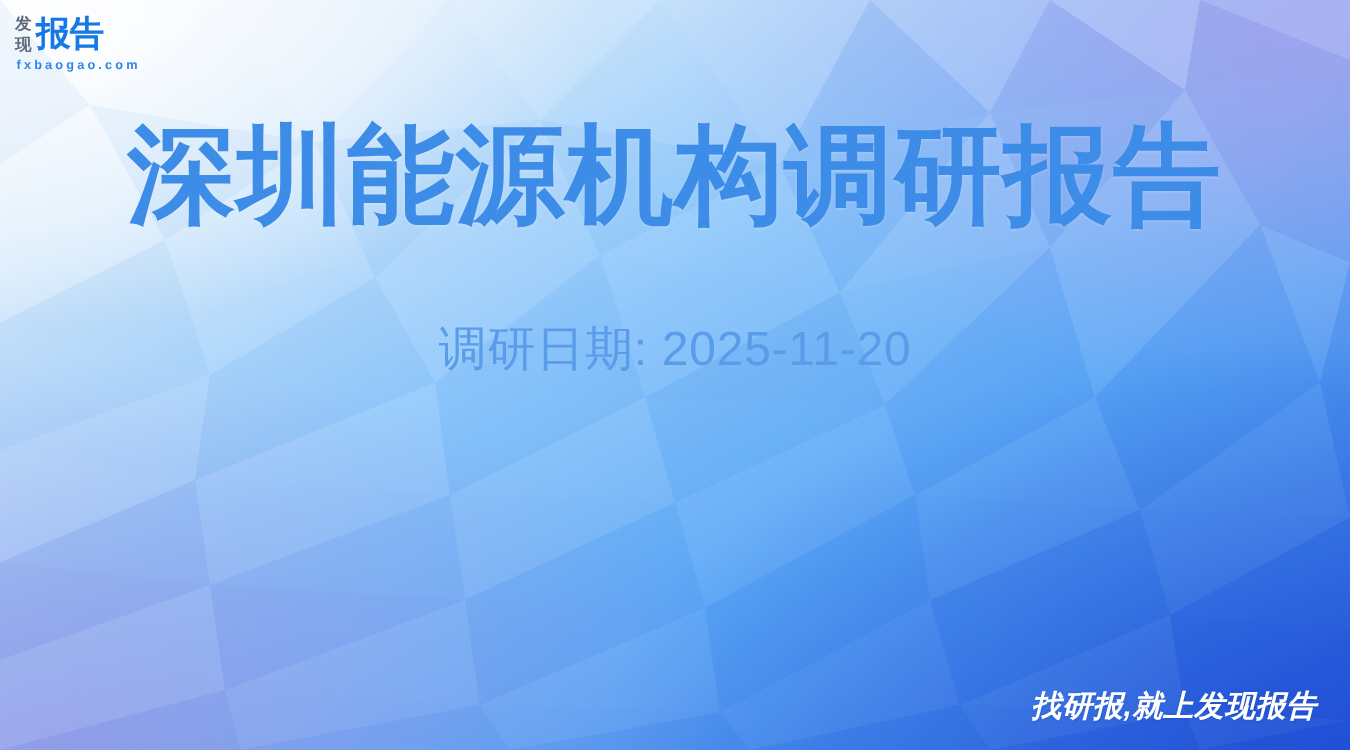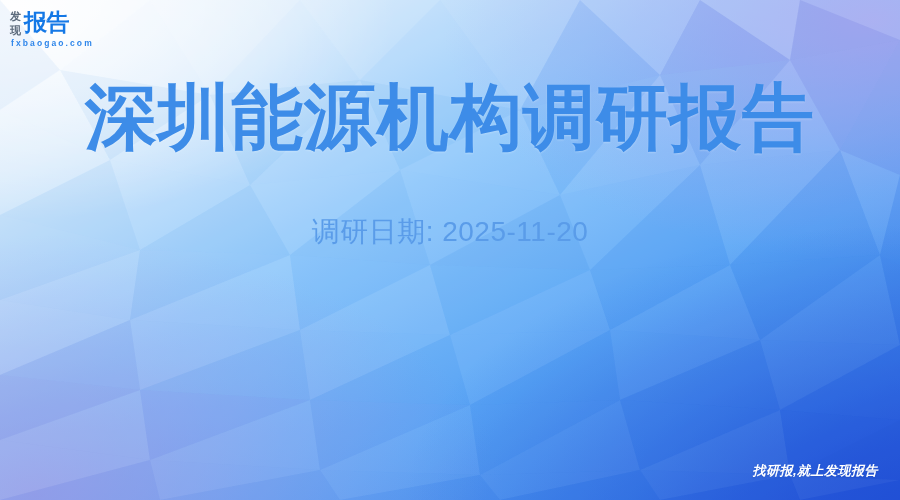--- a/index.html
+++ b/index.html
@@ -81,33 +81,33 @@
     font-size: 72px;
     line-height: 74px;
     font-weight: 700;
     color: #3d8ce8;
     letter-spacing: 1px;
     margin: 0;
     text-shadow: 0 1px 2px rgba(255,255,255,0.25);
   }
   .sub-title {
     margin-top: 58px;
-    font-size: 28px;
+    font-size: 32px;
     line-height: 40px;
     font-weight: 400;
     color: #5a9ce9;
     letter-spacing: 0.5px;
   }
 
   
   .slogan {
     position: absolute;
     right: 22px;
     bottom: 18px;
-    font-size: 13px;
+    font-size: 20px;
     line-height: 22px;
     font-weight: 700;
     font-style: italic;
     color: #ffffff;
     letter-spacing: 0.5px;
     z-index: 5;
     text-shadow: 0 1px 2px rgba(20,60,150,0.25);
   }
 </style>
 </head>

